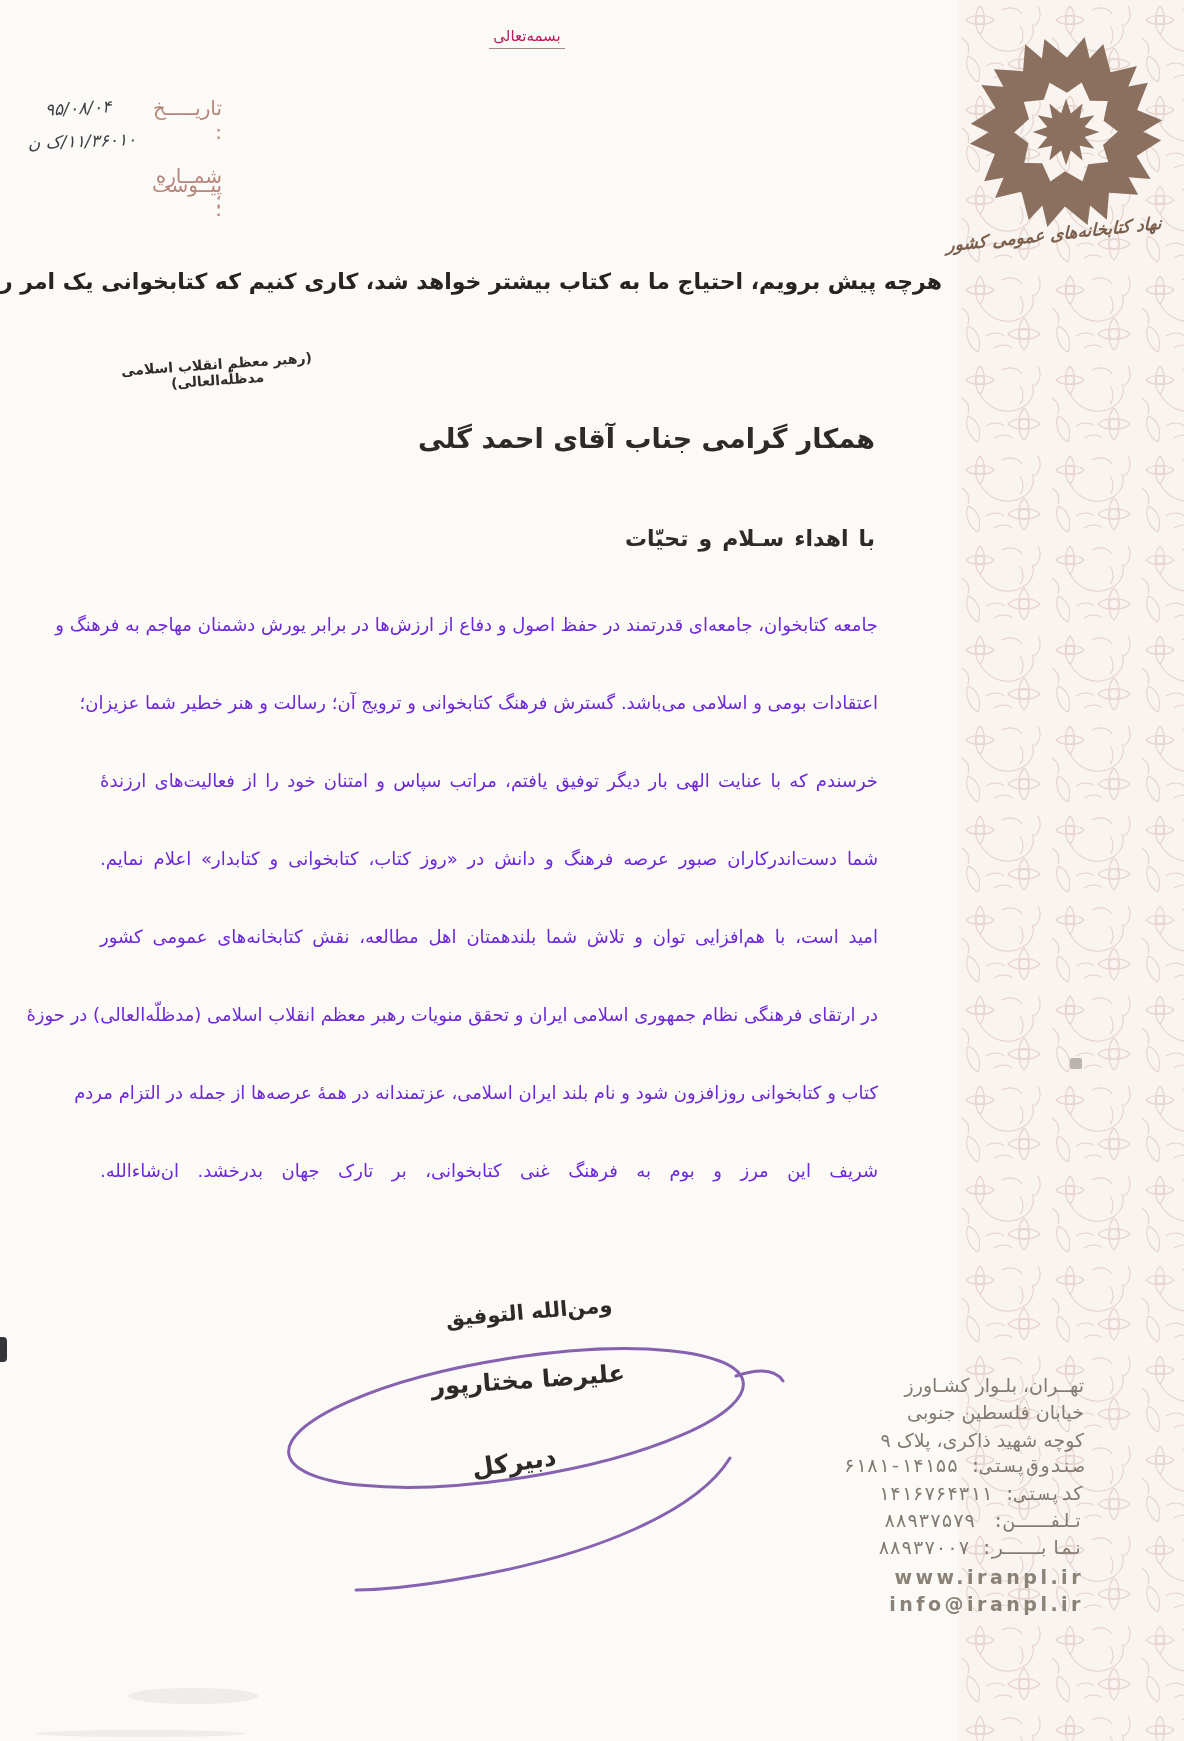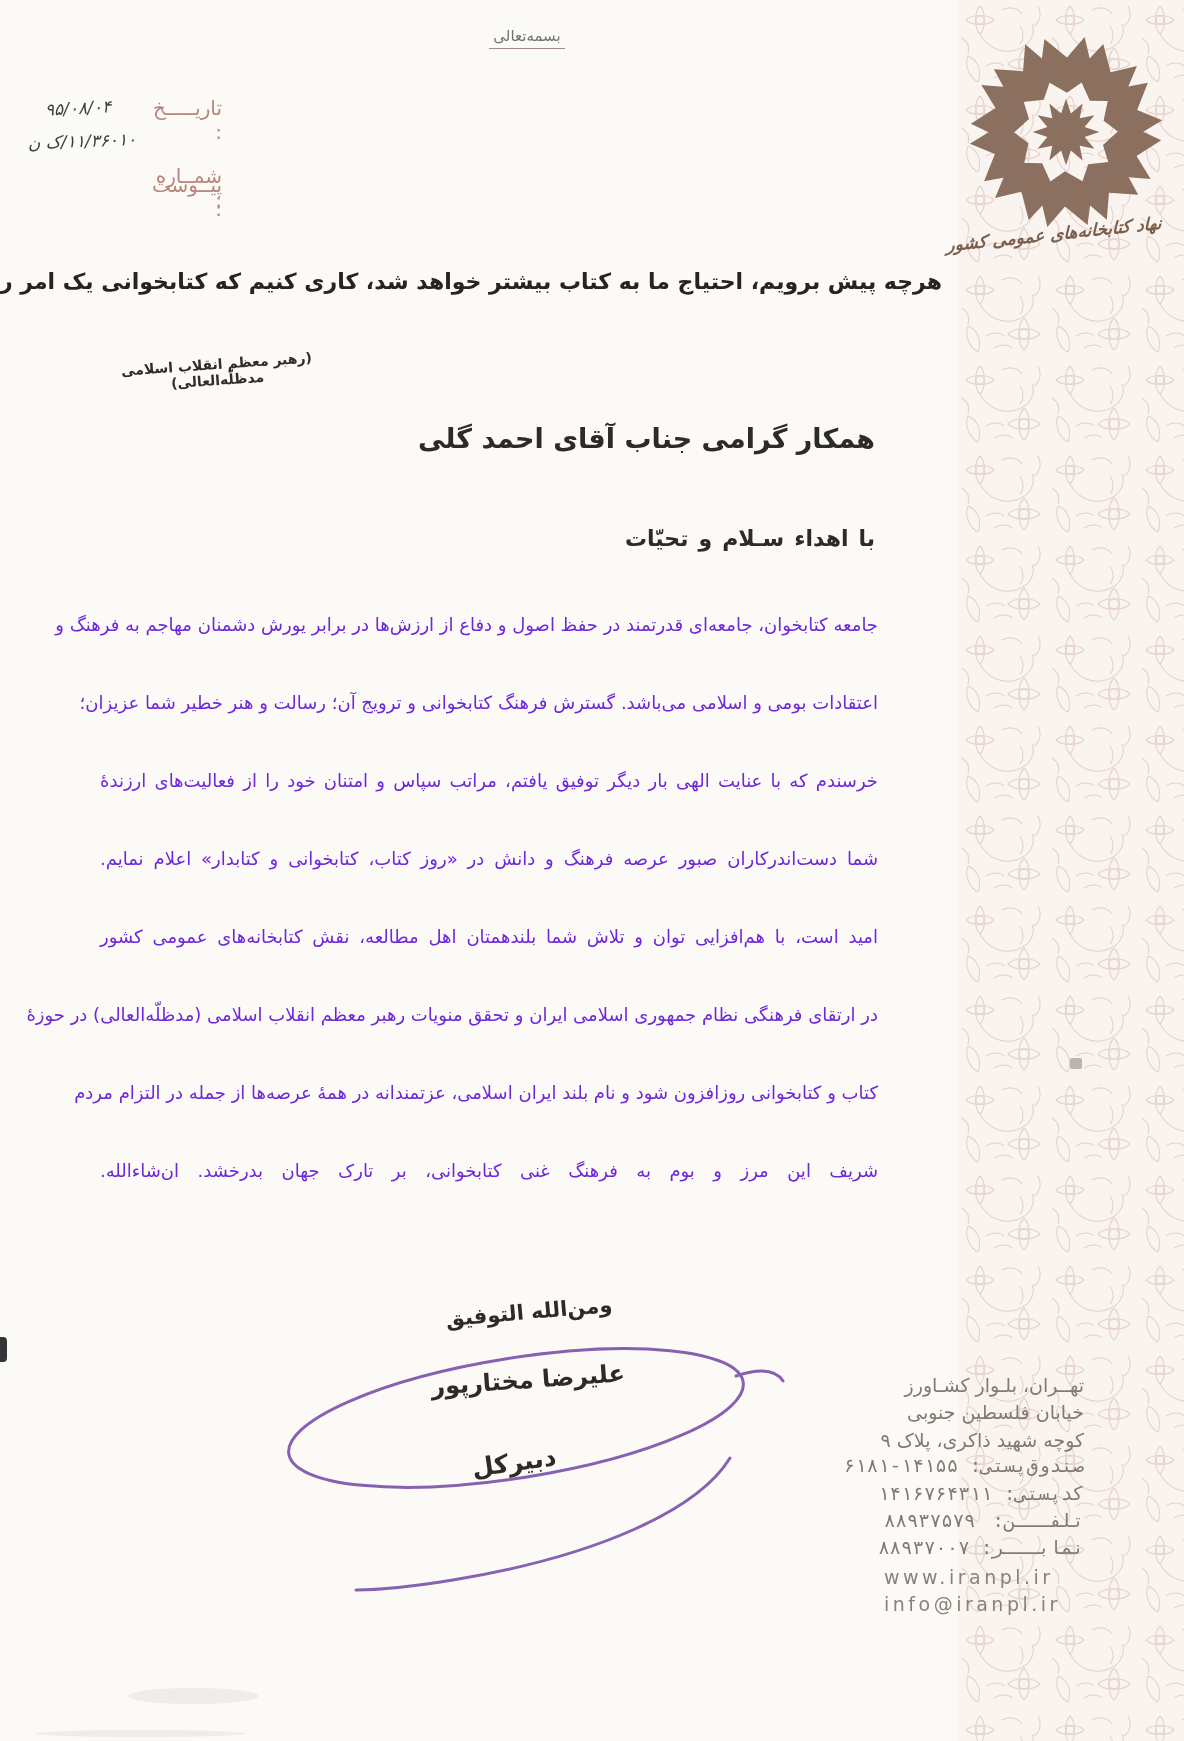--- a/index.html
+++ b/index.html
@@ -16,21 +16,21 @@
   
   .logo { position:absolute; top:34px; left:968px; width:196px; height:196px; }
   .orgname {
     position:absolute; top:224px; left:938px; width:232px; text-align:center;
     font-size:17px; font-weight:bold; font-style:italic; color:#7b5f4d;
     transform:rotate(-6deg) skewX(-6deg);
   }
 
   
   .bism { position:absolute; top:26px; left:432px; width:190px; text-align:center; }
-  .bism span { font-size:15px; color:#737373; border-bottom:1px solid #a08c82; padding:0 4px 3px; }
+  .bism span { font-size:15px; color:#be185d; border-bottom:1px solid #a08c82; padding:0 4px 3px; }
 
   
   .hlabel { position:absolute; font-size:20px; color:#b7867c; }
   .hval   { position:absolute; font-size:17px; color:#3e3f45; font-style:italic; text-align:center; }
   .lbl-date   { top:96px;  left:152px; width:70px; }
   .lbl-number { top:140px; left:152px; width:70px;margin-top:24px; }
   .lbl-attach { top:173px; left:148px; width:74px; }
   .val-date   { top:98px;  left:22px;  width:112px; transform:rotate(-3deg); }
   .val-number { top:131px; left:6px;   width:152px; transform:rotate(-2deg); }
 
@@ -70,21 +70,21 @@
   .sig-name { position:absolute; top:1366px; left:396px; width:264px; text-align:center;
               font-size:24px; font-weight:bold; transform:rotate(-4deg); }
   .sig-role { position:absolute; top:1448px; left:432px; width:164px; text-align:center;
               font-size:25px; font-weight:bold; transform:rotate(-8deg); }
   .sig-svg  { position:absolute; top:1318px; left:268px; width:520px; height:300px; }
 
   
   .contact { position:absolute; top:1372px; left:884px; width:200px; }
   .cline { font-size:19px; line-height:27.4px; color:#827970; text-align:right; white-space:nowrap; }
   .cline.just { text-align:justify; text-align-last:justify;font-family:Liberation Mono, monospace; }
-  .cline.ltr  { direction:ltr; text-align:left; letter-spacing:3.5px; color:#8a8177; }
+  .cline.ltr  { direction:ltr; text-align:right; letter-spacing:3.5px; color:#8a8177;font-weight:bold; }
 
   
   .mark-edge-left { position:absolute; left:0; top:1337px; width:7px; height:25px;
                     background:#34343a; border-radius:0 4px 4px 0; }
   .mark-edge-right { position:absolute; left:1070px; top:1058px; width:12px; height:11px;
                      background:#6d655c; opacity:.45; border-radius:2px; }
   .smudge1 { position:absolute; left:128px; top:1688px; width:130px; height:16px;
              background:#d8d3cd; opacity:.35; border-radius:50%; }
   .smudge2 { position:absolute; left:36px; top:1730px; width:210px; height:7px;
              background:#cfc9c2; opacity:.28; border-radius:50%; }

